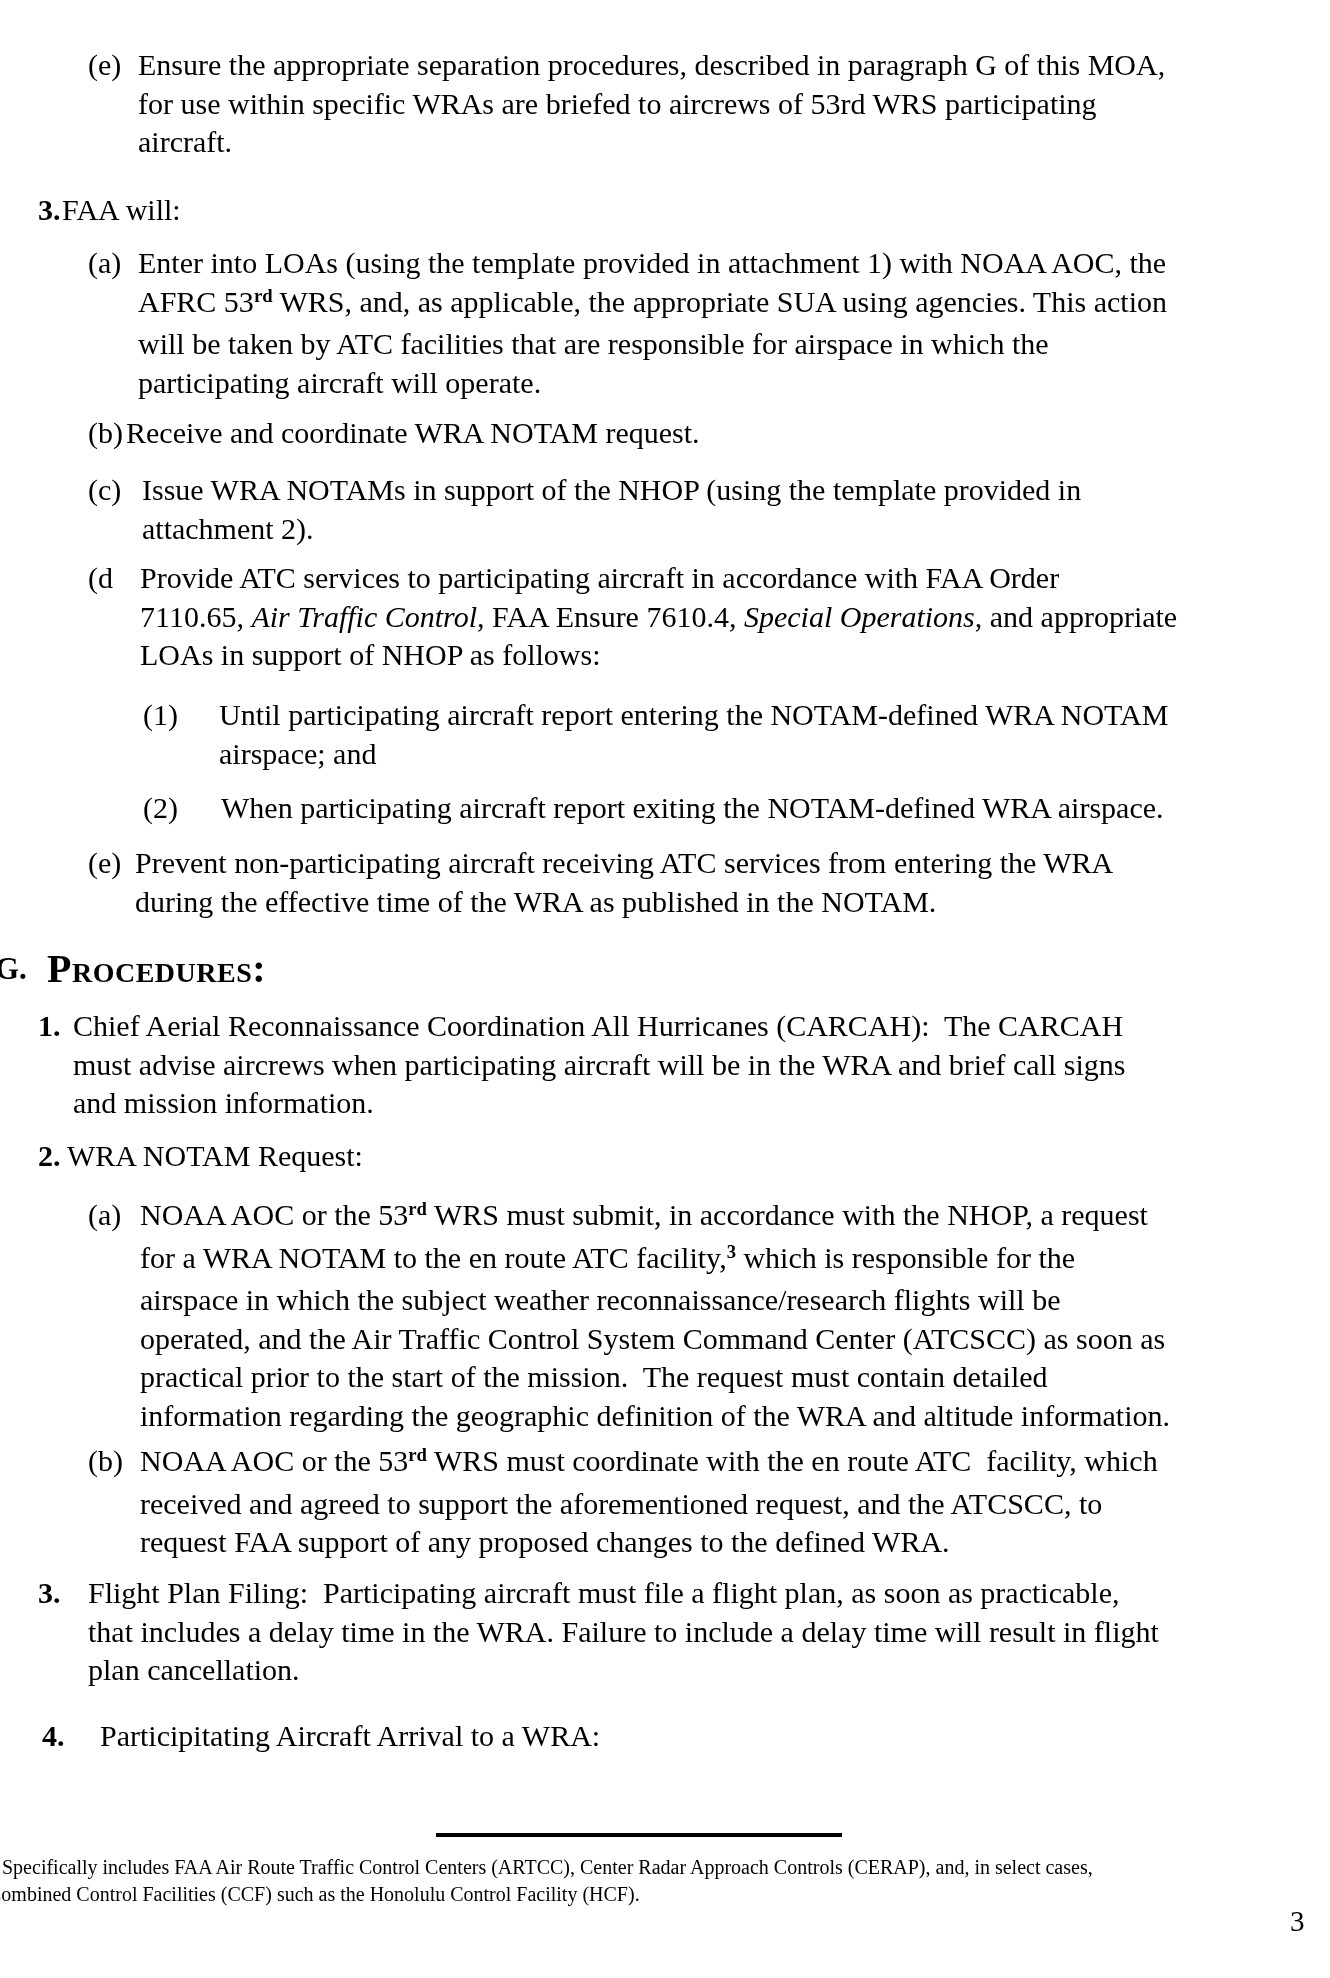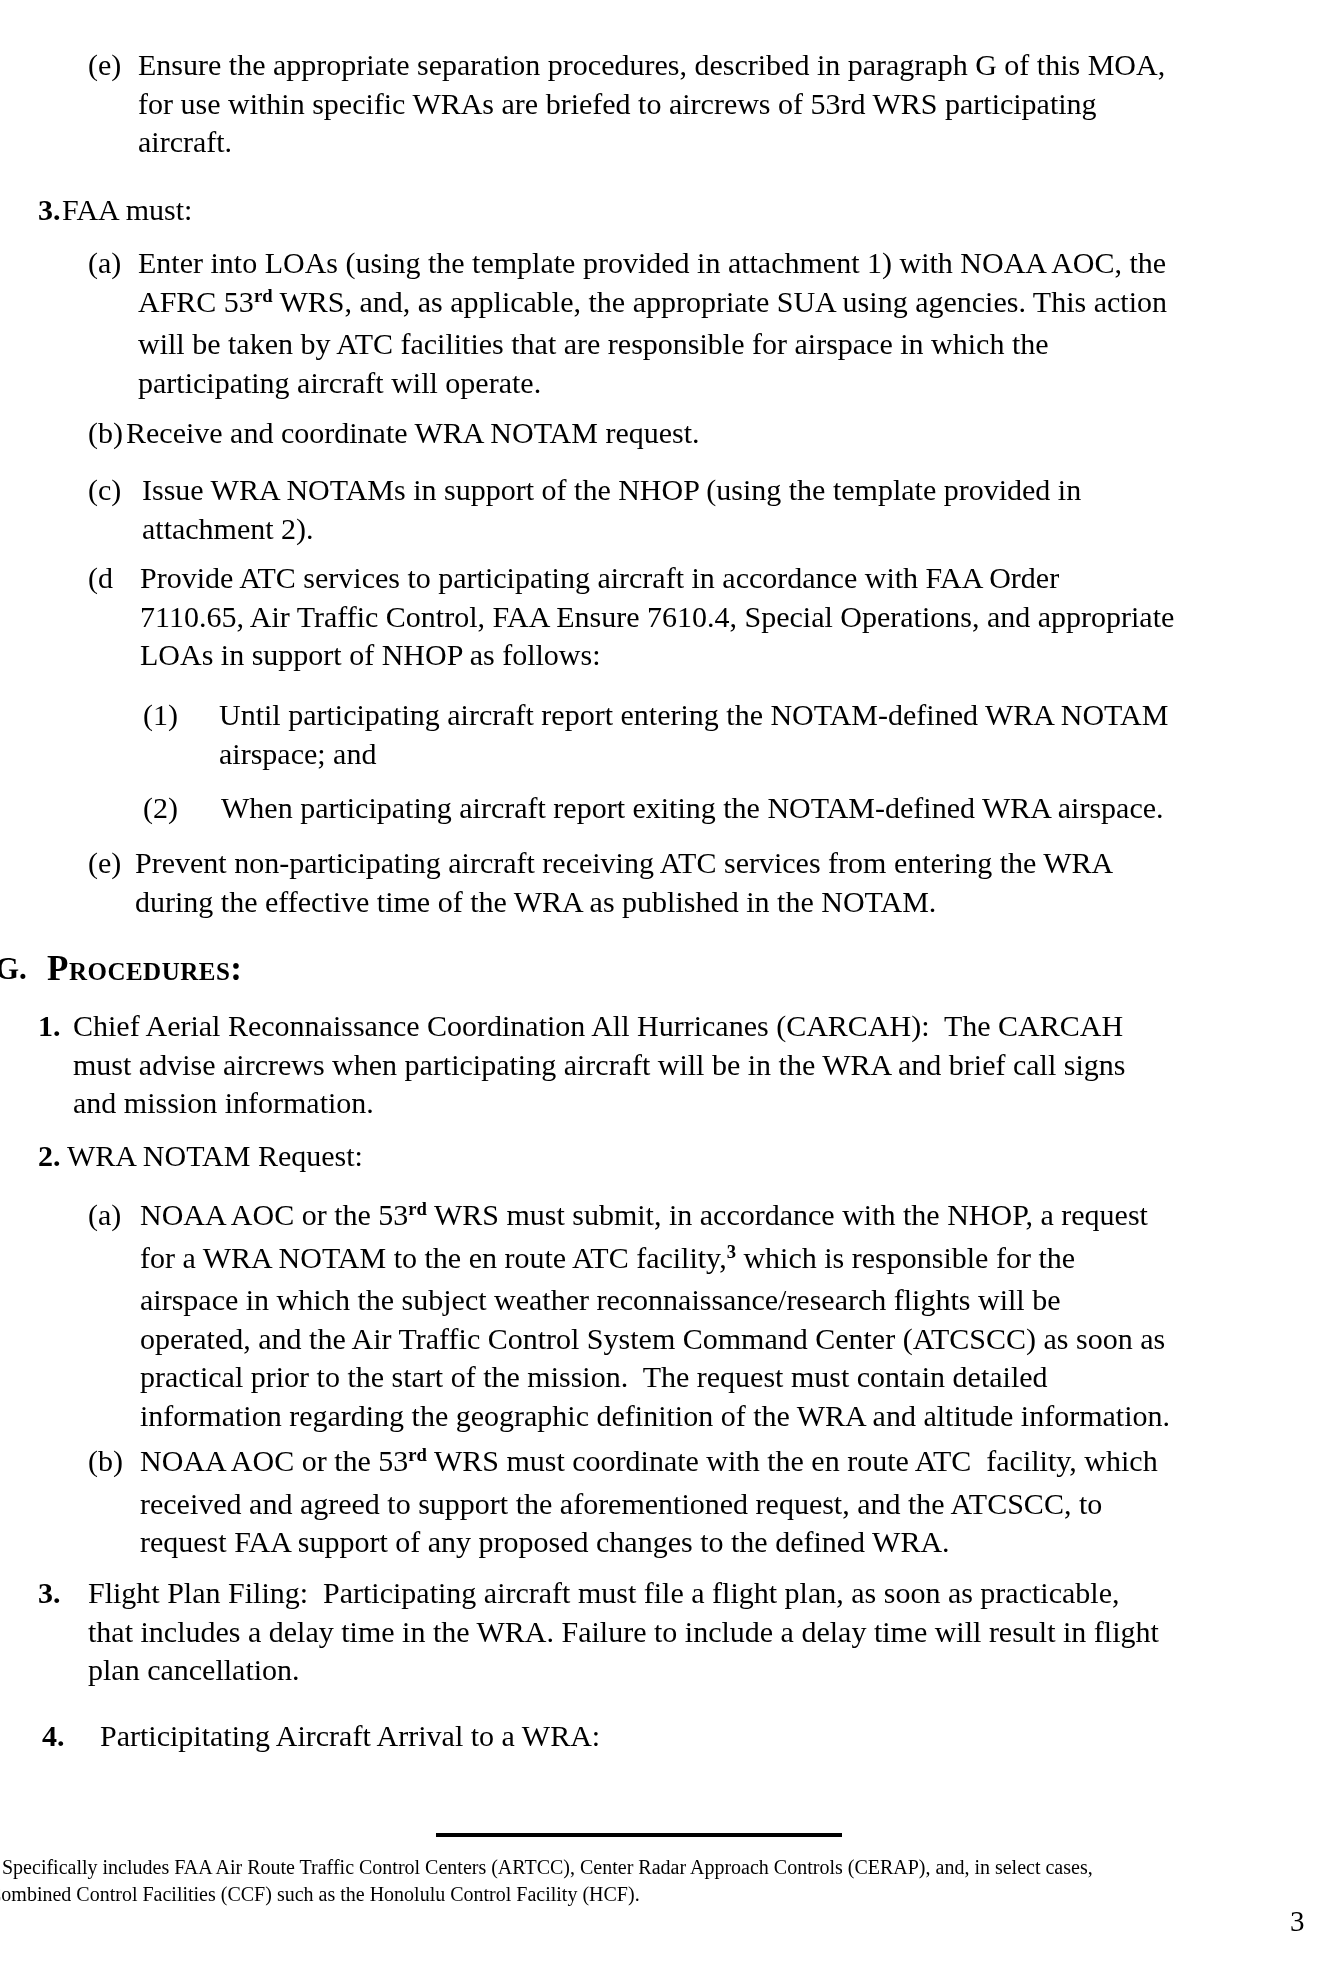--- a/index.html
+++ b/index.html
@@ -10,26 +10,26 @@
     background: #ffffff;
     overflow: hidden;
     font-family: "Liberation Serif", "DejaVu Serif", serif;
     font-size: 30px;
     line-height: 38.6px;
     color: #000000;
   }
   .block { position: absolute; left: 0; width: 100%; height: 0; }
   .marker, .txt { position: absolute; top: 0; white-space: pre; }
   .bold { font-weight: bold; }
-  .it { }
+  .it { font-style: italic; }
   .sup { font-size: 0.62em; position: relative; top: -0.52em; font-weight: bold; }
   .heading-title {
     font-weight: bold;
     font-variant: small-caps;
-    font-size: 35px;
+    font-size: 40px;
     letter-spacing: 0.5px;
   }
   .heading-marker { font-weight: bold; font-size: 31px; }
   .rule { position: absolute; background: #000000; }
   .footnote { font-size: 20px; line-height: 27px; }
   .pagenum { font-size: 29px; }
 </style>
 </head>
 <body>
 
@@ -37,21 +37,21 @@
 
   <div class="block" style="top:46px">
     <span class="marker" style="left:88px">(e)</span>
     <div class="txt" style="left:138px">Ensure the appropriate separation procedures, described in paragraph G of this MOA,
 for use within specific WRAs are briefed to aircrews of 53rd WRS participating
 aircraft.</div>
   </div>
 
   <div class="block" style="top:191px">
     <span class="marker bold" style="left:38px">3.</span>
-    <div class="txt" style="left:62px">FAA must:</div>
+    <div class="txt" style="left:62px">FAA will:</div>
   </div>
 
   <div class="block" style="top:244px">
     <span class="marker" style="left:88px">(a)</span>
     <div class="txt" style="left:138px"><span>Enter into LOAs (using the template provided in attachment 1) with NOAA AOC, the
 AFRC 53</span><span class="sup">rd</span><span> WRS, and, as applicable, the appropriate SUA using agencies. This action
 will be taken by ATC facilities that are responsible for airspace in which the
 participating aircraft will operate.</span></div>
   </div>
 

